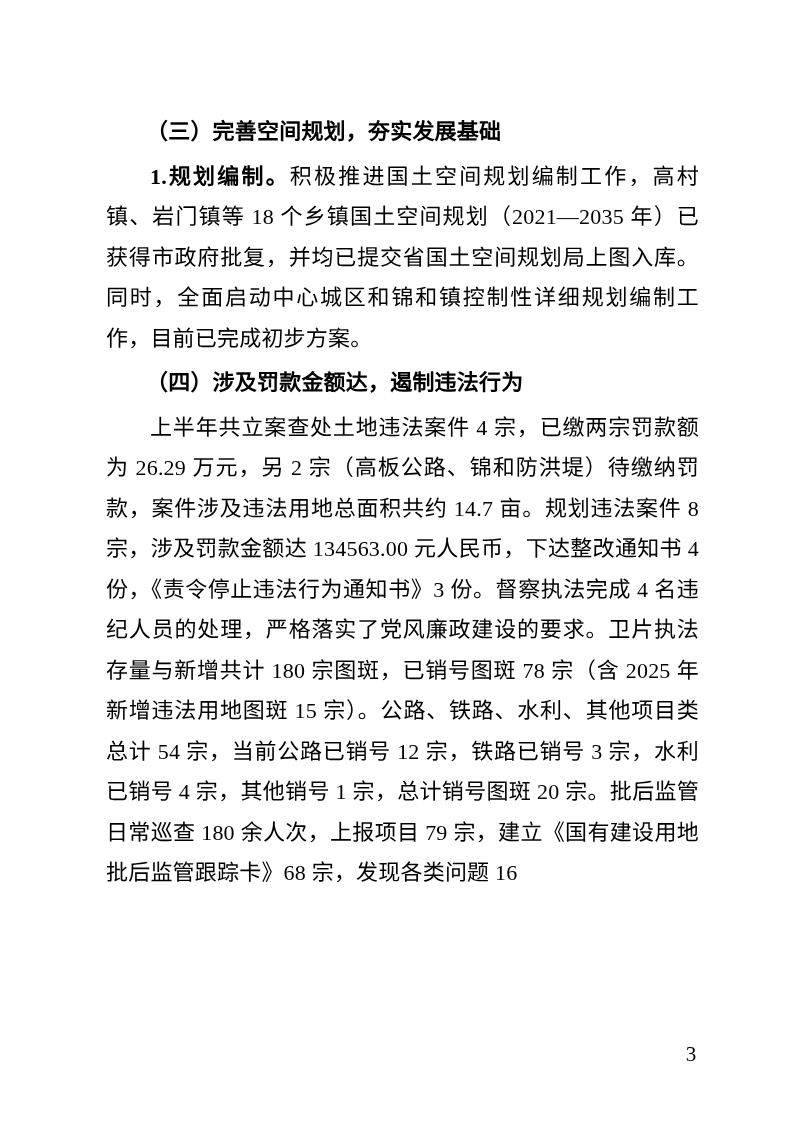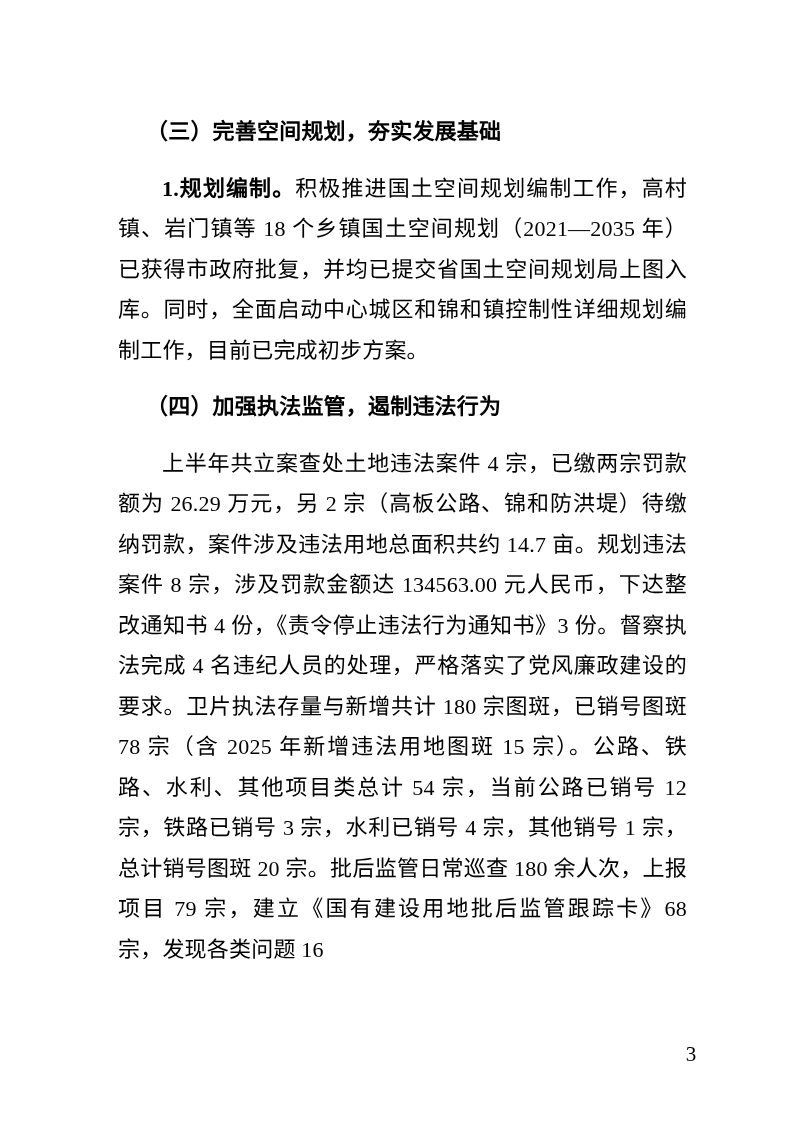--- a/index.html
+++ b/index.html
@@ -27,21 +27,21 @@
     letter-spacing: 0.2px;
   }
   .heading {
     margin: 0;
     font-size: 22px;
     font-weight: bold;
     text-indent: 2em;
     text-align: left;
   }
   .para {
-    margin: 16px;
+    margin: 4px;
     text-indent: 2em;
   }
   .lead {
     font-weight: bold;
   }
   .page-number {
     position: absolute;
     left: 676px;
     top: 1040px;
     width: 30px;
@@ -55,20 +55,20 @@
 <body>
 
 <div class="page">
   <div class="content">
 
     <h2 class="heading">（三）完善空间规划，夯实发展基础</h2>
 
     <p class="para"><span class="lead">1.规划编制。</span><span>积极推进国土空间规划编制工作，高村镇、岩门镇等 18 个乡镇国土空间规划（2021—2035 年）已获得市政府批复，并均已提交省国土空间规划局上图入库。同时，全面启动中心城区和锦和镇控制性详细规划编制工作，目前已完成初步方案。</span></p>
 
 
-    <h2 class="heading">（四）加强执法监管，遏制违法行为</h2>
+    <h2 class="heading">（四）涉及罚款金额达，遏制违法行为</h2>
 
     <p class="para"><span>上半年共立案查处土地违法案件 4 宗，已缴两宗罚款额为 26.29 万元，另 2 宗（高板公路、锦和防洪堤）待缴纳罚款，案件涉及违法用地总面积共约 14.7 亩。规划违法案件 8 宗，涉及罚款金额达 134563.00 元人民币，下达整改通知书 4 份，《责令停止违法行为通知书》3 份。督察执法完成 4 名违纪人员的处理，严格落实了党风廉政建设的要求。卫片执法存量与新增共计 180 宗图斑，已销号图斑 78 宗（含 2025 年新增违法用地图斑 15 宗）。公路、铁路、水利、其他项目类总计 54 宗，当前公路已销号 12 宗，铁路已销号 3 宗，水利已销号 4 宗，其他销号 1 宗，总计销号图斑 20 宗。批后监管日常巡查 180 余人次，上报项目 79 宗，建立《国有建设用地批后监管跟踪卡》68 宗，发现各类问题 16</span></p>
 
   </div>
 
   <div class="page-number">3</div>
 </div>
 
 </body></html>

